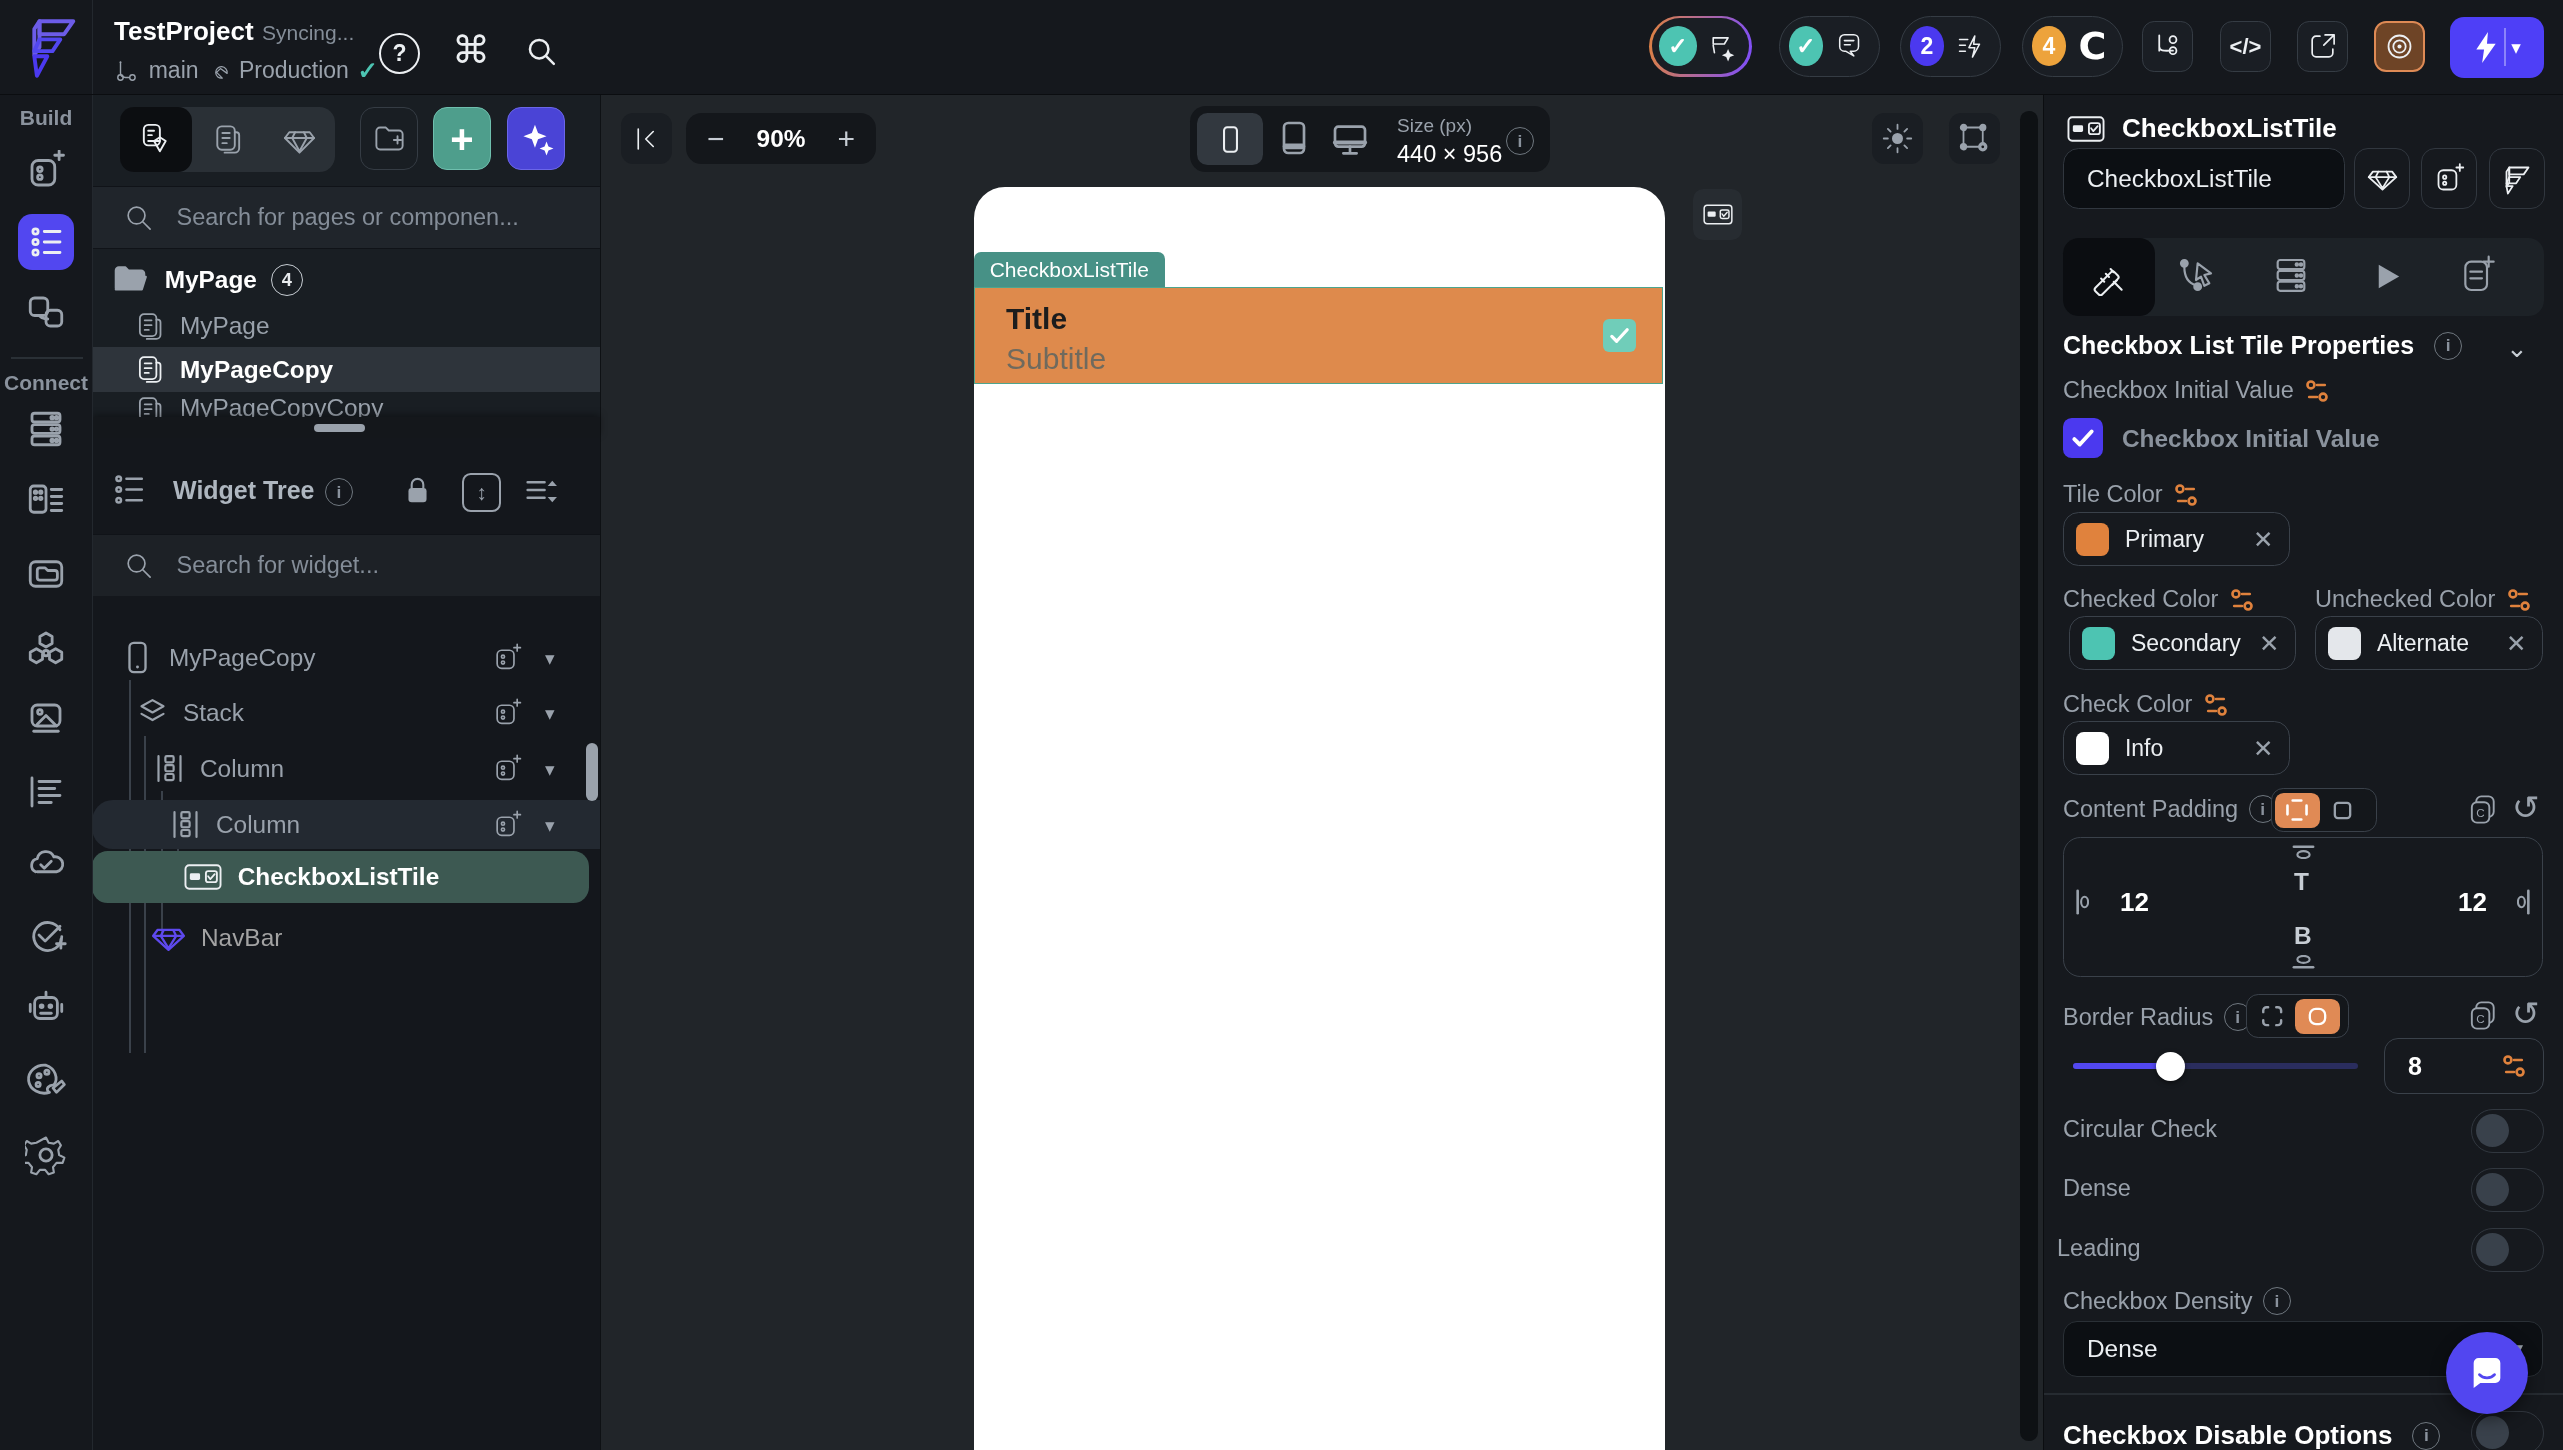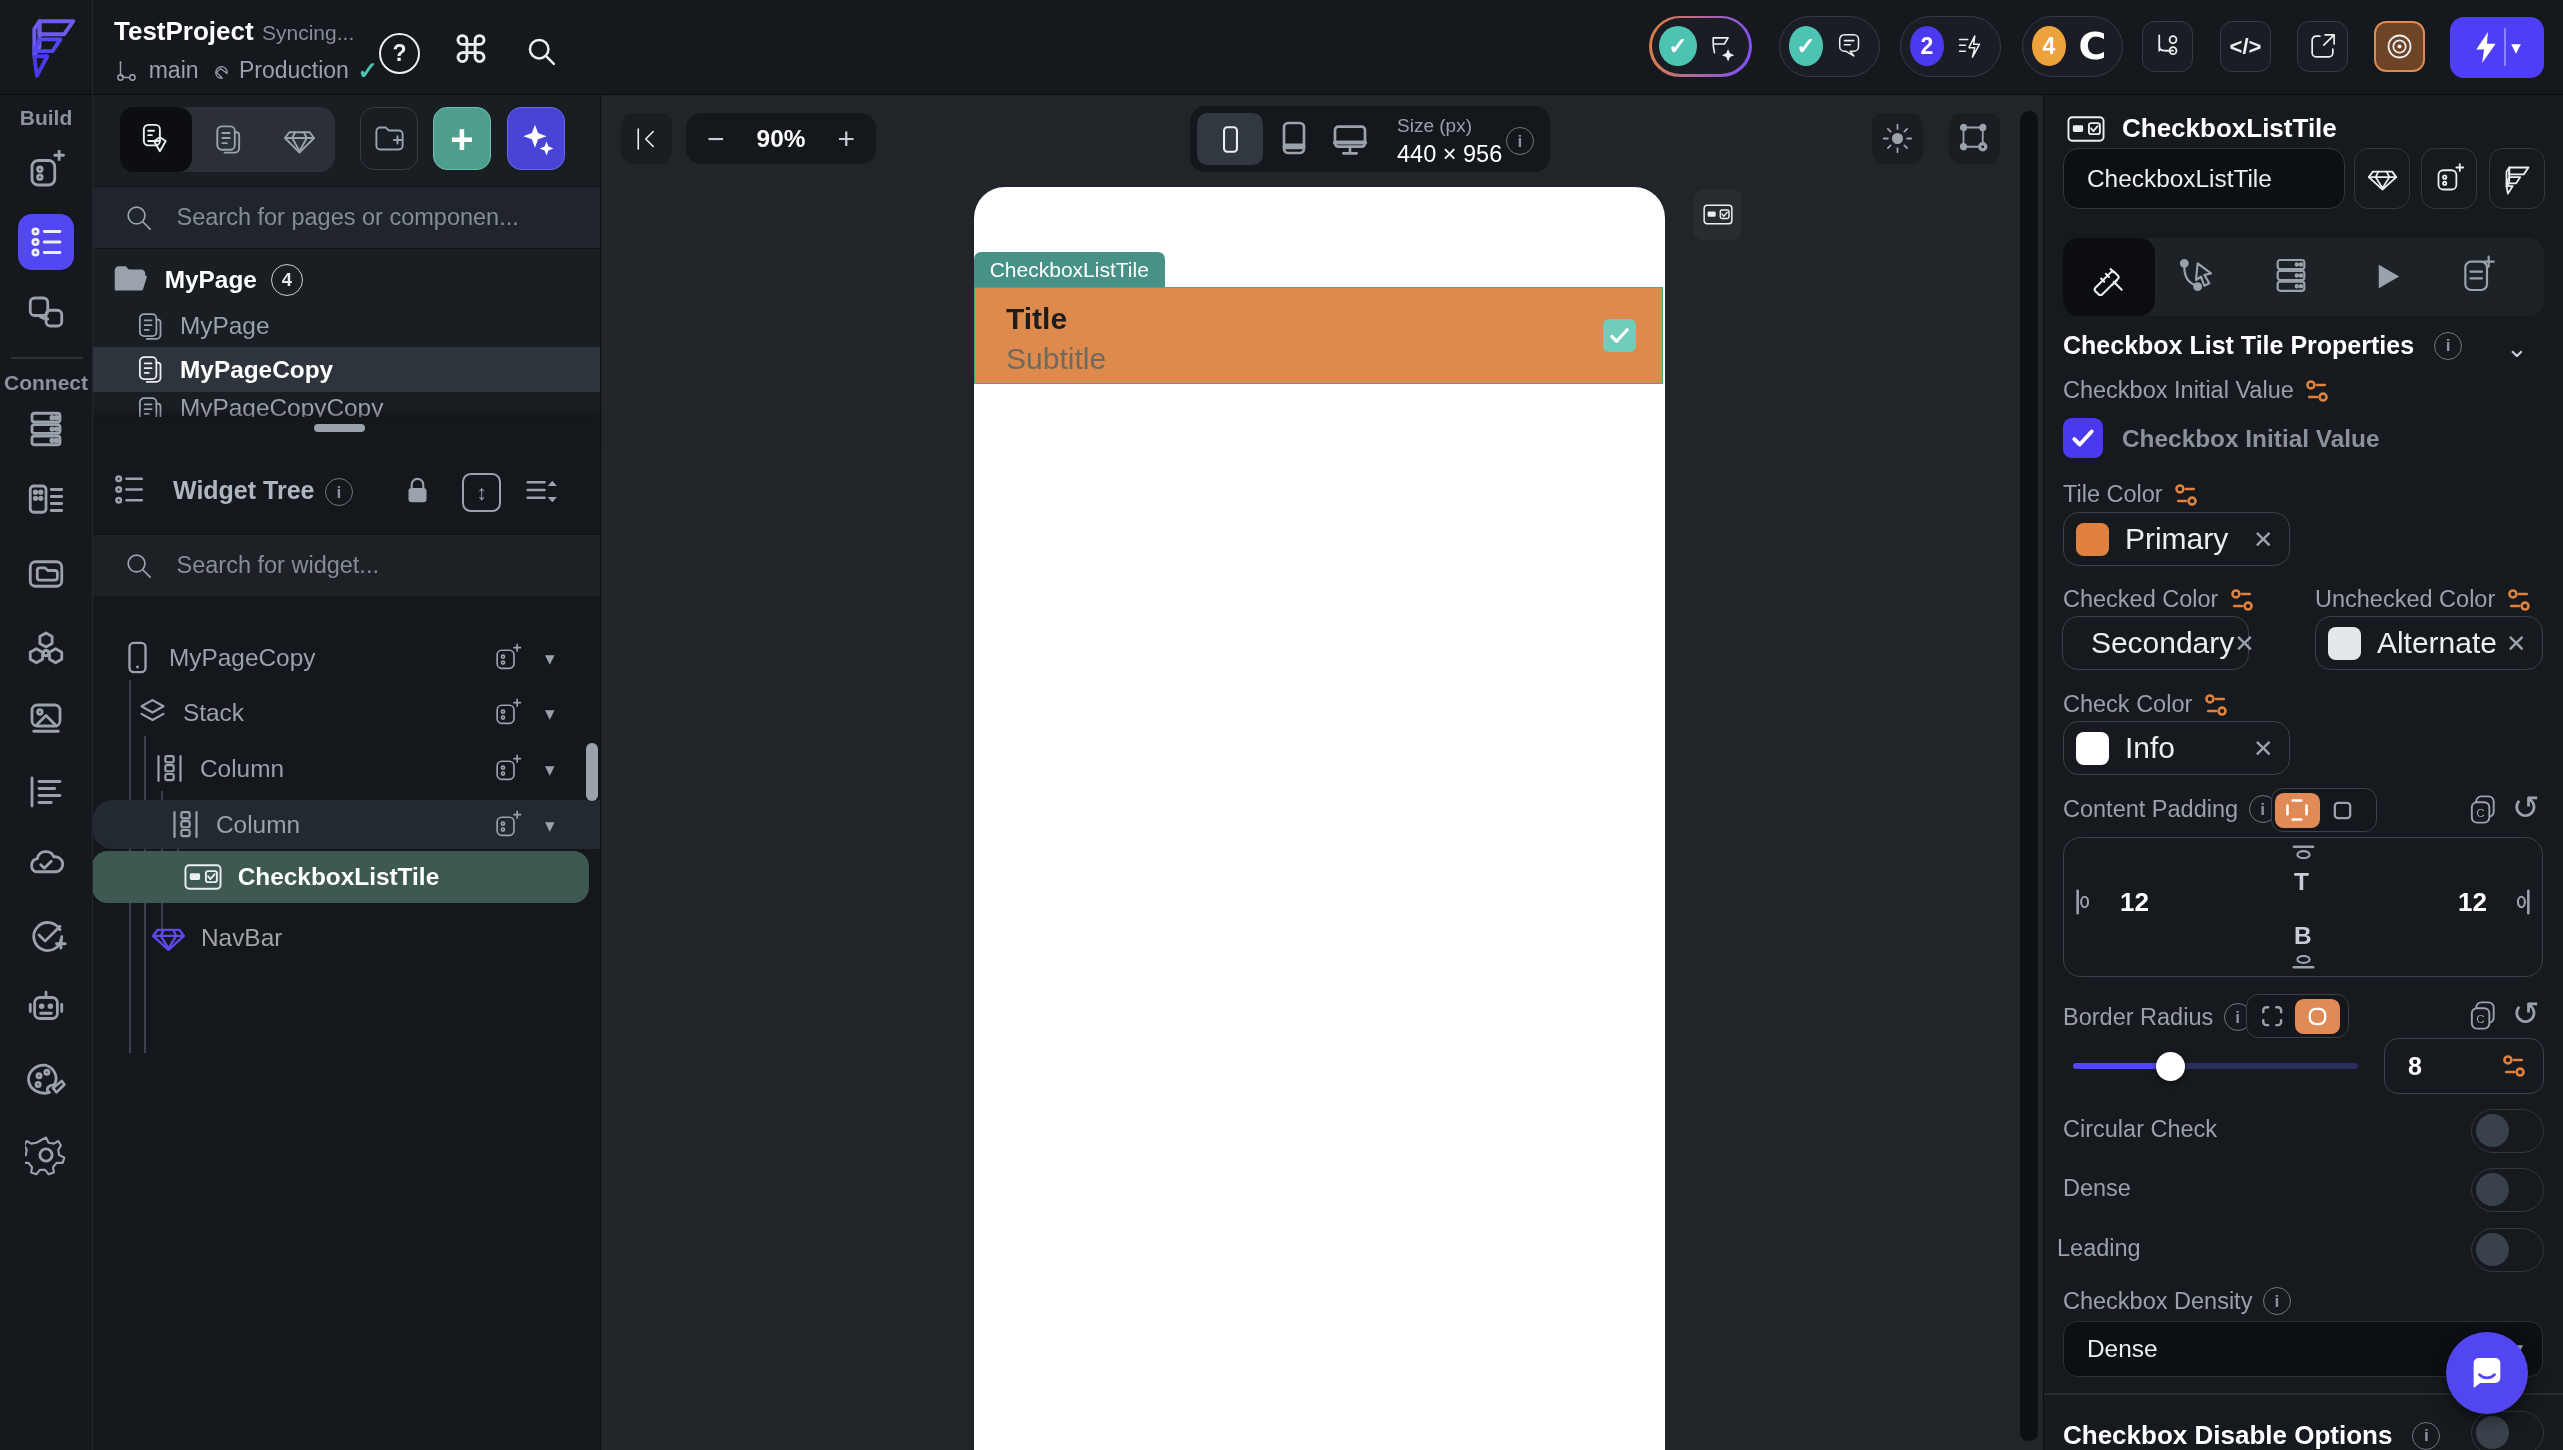--- a/index.html
+++ b/index.html
@@ -36,21 +36,21 @@
   .addw{position:absolute;left:400px;top:50%;transform:translateY(-50%)}
   .chev{position:absolute;left:453px;color:#9AA2AC;font-size:19px;top:50%;transform:translateY(-50%)}
   
   #canvas{left:600px;top:94px;width:1443px;bottom:0;background:#212529}
   .cv-btn{position:absolute;background:#1A1E23;border-radius:12.2px;display:flex;align-items:center;justify-content:center}
   
   #rightpanel{left:2043px;top:94px;right:0;bottom:0;background:#16191E;border-left:0.9px solid #0B0D10}
   .plabel{position:absolute;color:#99A1AB;font-size:23.5px;display:flex;align-items:center;gap:10.5px}
   .chip{position:absolute;display:flex;align-items:center;border:1.7px solid #3A414A;border-radius:15.7px;height:54px;box-sizing:border-box}
   .chip .sw{width:33px;height:33px;border-radius:7.8px;margin:0 15.7px 0 12.2px}
-  .chip .name{color:#ECEFF2;font-size:30px}
+  .chip .name{color:#ECEFF2;font-size:23px}
   .chip .x{margin-left:auto;margin-right:15.7px;color:#9AA2AC;font-size:24.4px}
   .toggle{position:absolute;width:73px;height:44px;border:1.7px solid #31373F;border-radius:23.5px;box-sizing:border-box}
   .toggle .knob{position:absolute;width:33px;height:33px;border-radius:50%;background:#39414B;left:3.5px;top:3.5px}
   .seg2{position:absolute;height:44px;background:#14171B;border:1.7px solid #3A414A;border-radius:12.2px;display:flex;align-items:center;padding:0 2.6px;box-sizing:border-box}
   .seg2 .o{width:45px;height:35px;border-radius:8.7px;display:flex;align-items:center;justify-content:center}
   .seg2 .o.active{background:#E08A55}
   .bindic{display:inline-block}
   .info{width:26px;height:26px;border:1.7px solid #6F777F;border-radius:50%;color:#8A929D;font-size:17.4px;display:inline-flex;align-items:center;justify-content:center;font-weight:bold}
   .propname{position:absolute;color:#fff;font-weight:bold;font-size:25px;display:flex;align-items:center;gap:20px}
 </style>
@@ -693,21 +693,21 @@
     <span>Unchecked Color</span>
     <svg width="26" height="26" viewBox="0 0 30 30" class="bindic">
         <g fill="none" stroke="#E0823D" stroke-width="3" stroke-linecap="round">
           <circle cx="8" cy="8" r="4"></circle>
           <path d="M15 8 h9"></path>
           <path d="M6 22 h9"></path>
           <circle cx="22" cy="22" r="4"></circle>
         </g>
       </svg>
   </span>
-  <span class="chip" style="left:18px;top:522px;width:187px">
+  <span class="chip" style="left:25px;top:522px;width:227px">
     <span class="sw" style="background:#4DC4B2"></span>
     <span class="name">Secondary</span>
     <span class="x">✕</span>
   </span>
   <span class="chip" style="left:271px;top:522px;width:228px">
     <span class="sw" style="background:#E4E7EB"></span>
     <span class="name">Alternate</span>
     <span class="x">✕</span>
   </span>
 

